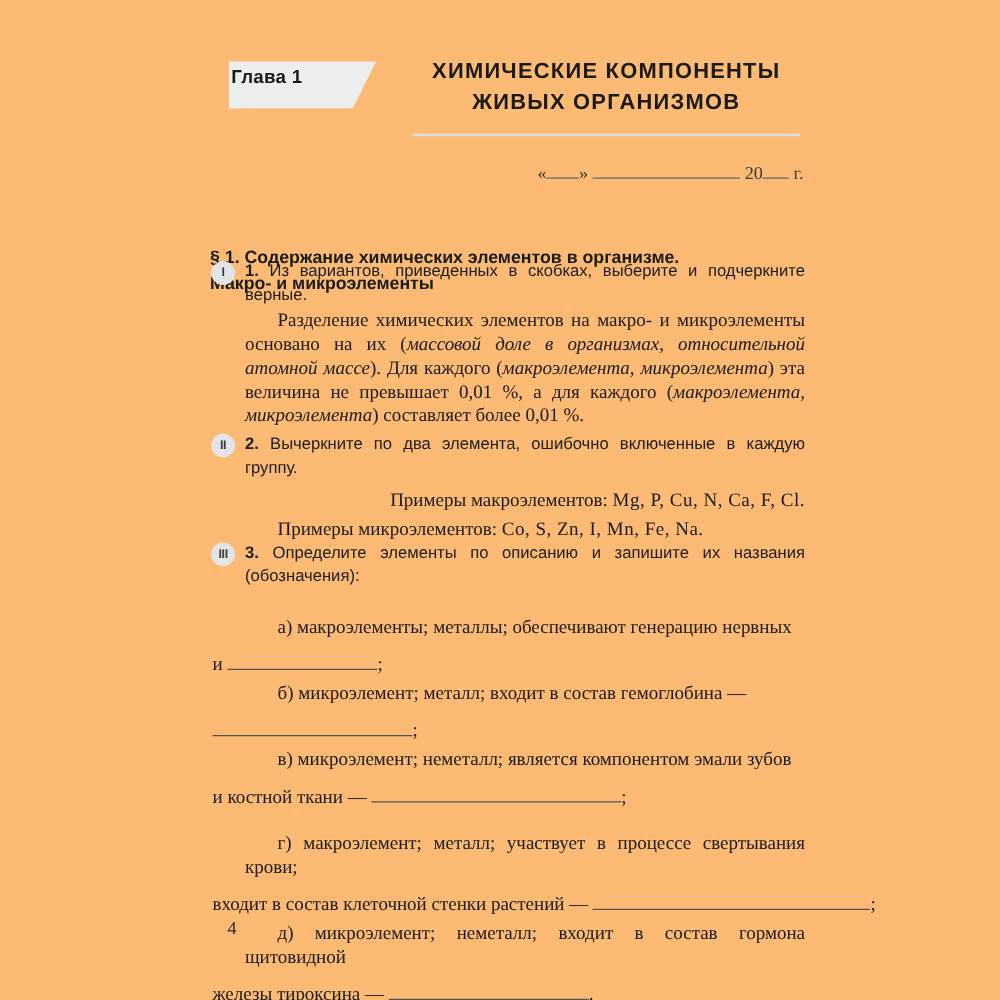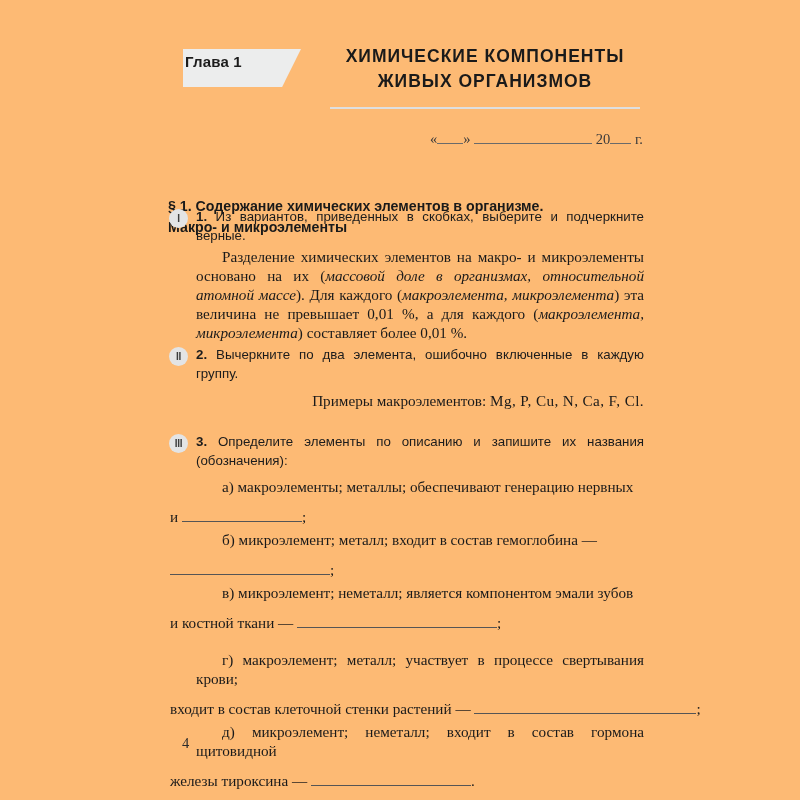--- a/index.html
+++ b/index.html
@@ -247,30 +247,34 @@
   <div class="task" style="top:346px;">
     <div class="marker">II</div>
     <div class="task-prompt">
       <b>2.</b>
       <span>Вычеркните по два элемента, ошибочно включенные в каждую группу.</span>
     </div>
     <div class="ex-line" style="margin-top:7px;text-align:right;">
       <span>Примеры макроэлементов:</span>
       <span class="el-list">Mg, P, Cu, N, Ca, F, Cl.</span>
     </div>
+    <div class="ex-line">
+      <span>Примеры микроэлементов:</span>
+      <span class="el-list">Co, S, Zn, I, Mn, Fe, Na.</span>
+    </div>
   </div>
 
   <div class="task" style="top:433px;">
     <div class="marker">III</div>
     <div class="task-prompt">
       <b>3.</b>
       <span>Определите элементы по описанию и запишите их названия (обозначения):</span>
     </div>
 
-    <div class="sub-item indent" style="margin-top:7px;">
+    <div class="sub-item indent" style="margin-top:22px;">
       <span>а)</span>
       <span>макроэлементы; металлы; обеспечивают генерацию нервных</span>
     </div>
     <div class="answer-row shift">
       <span>и</span>
       <span class="blank b-sm"></span><span>;</span>
     </div>
 
     <div class="sub-item indent" style="margin-top:4px; text-align:justify;">
       <span>б)</span>

